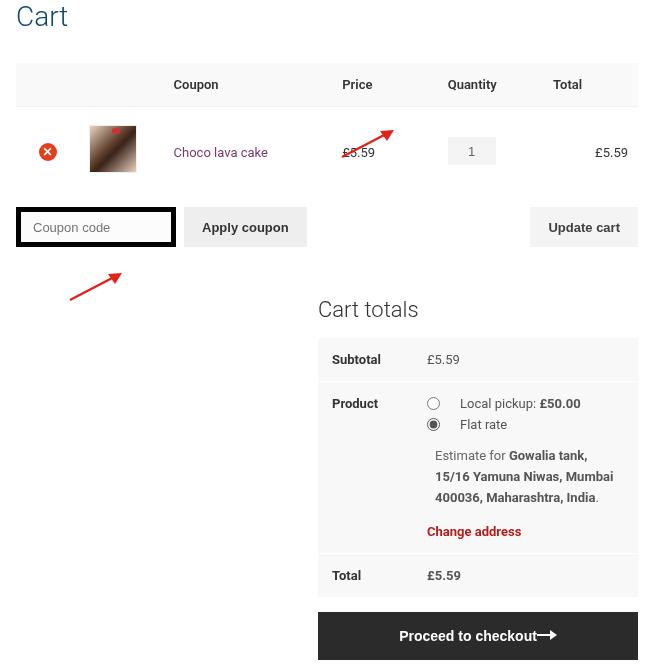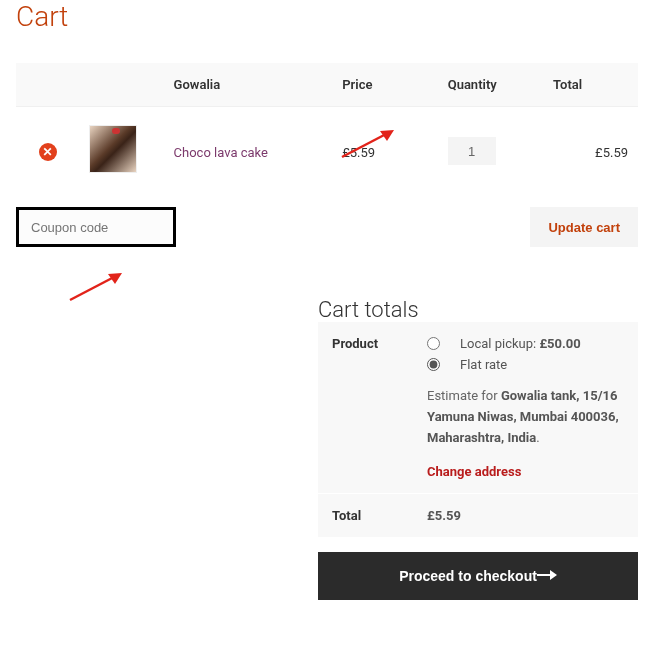--- a/index.html
+++ b/index.html
@@ -1,65 +1,65 @@
 <!DOCTYPE html>
 <html><head>
 <meta charset="utf-8">
 <style>
   * { box-sizing: border-box; margin: 0; padding: 0; }
   body { font-family: -apple-system, BlinkMacSystemFont, "Segoe UI", Roboto, Arial, sans-serif; background: #fff; color: #333; padding: 0 16px; width: 654px; }
-  h1 { font-size: 28px; font-weight: 300; color: #c2410c; margin-bottom: 30px; }
-  h2 { font-size: 22px; font-weight: 300; color: #333; }
+  h1 { font-size: 28px; font-weight: 300; color: #0c4a6e; margin-bottom: 30px; }
+  h2 { font-size: 22px; font-weight: 300; color: #333; margin-bottom: 16px; }
   table.cart { width: 100%; border-collapse: collapse; }
   .cart thead th { text-align: left; padding: 14px 10px; font-size: 13px; font-weight: 600; color: #333; background: #f9f9f9; }
   .cart td { padding: 18px 10px; vertical-align: middle; border-top: 1px solid #f0f0f0; }
   .col-remove { width: 60px; text-align: center; }
   .col-thumb { width: 80px; }
   .col-product { width: 160px; }
   .col-price { width: 100px; }
   .col-qty { width: 100px; }
   .col-total { width: 90px; text-align: right; }
   .remove-btn { display: inline-flex; align-items: center; justify-content: center; width: 18px; height: 18px; border-radius: 50%; background: #e2401c; color: #fff; font-weight: 700; font-size: 12px; cursor: pointer; text-decoration: none; }
   .thumb { width: 48px; height: 48px; background: linear-gradient(135deg,#e8d3c0 0%,#5a3a28 45%,#3a2318 55%,#e8d3c0 100%); border: 1px solid #eee; display: inline-block; position: relative; }
   .thumb::before { content:""; position:absolute; top:2px; left:22px; width:8px; height:6px; background:#c33; border-radius:3px; }
   .product-link { color: #7c3a6c; text-decoration: none; font-size: 13px; }
   .price, .total-cell { font-size: 13px; color: #333; }
   .qty-input { width: 48px; height: 28px; text-align: center; border: none; background: #f4f4f4; font-size: 13px; color: #666; }
   .actions-row { display: flex; gap: 8px; margin-top: 12px; }
-  .coupon-input { width: 160px; height: 40px; padding: 0 12px; border: 3px solid #000000; background: #fcfcfc; font-size: 13px; color: #888; }
+  .coupon-input { width: 160px; height: 40px; padding: 0 12px; border: 5px solid #000000; background: #fcfcfc; font-size: 13px; color: #888; }
   .btn { height: 40px; padding: 0 18px; border: none; cursor: pointer; font-size: 13px; font-weight: 600; }
   .btn-apply { background: #eeeeee; color: #333; }
-  .btn-update { background: #f4f4f4; color: #c2410c; cursor: not-allowed; margin-left: auto; }
+  .btn-update { background: #f4f4f4; color: #404040; cursor: not-allowed; margin-left: auto; }
   .cart-totals-wrap { width: 320px; margin-left: auto; margin-top: 50px; }
   .totals-table { width: 100%; border-collapse: collapse; background: #f8f8f8; }
   .totals-table th, .totals-table td { padding: 14px 14px; font-size: 13px; text-align: left; vertical-align: top; border-bottom: 1px solid #fff; }
   .totals-table th { font-weight: 700; color: #333; width: 95px; }
   .totals-table td { color: #555; }
   .ship-opt { display: flex; align-items: center; gap: 20px; margin-bottom: 6px; font-size: 13px; }
   .ship-opt input { accent-color: #555; }
-  .estimate { margin-top: 14px; font-size: 13px; line-height: 1.6; color: #666; }
+  .estimate { margin-top: 14px; font-size: 13px; line-height: 1.6; color: #666; margin-left: 8px; }
   .estimate b { font-weight: 700; color: #555; }
   .change-addr { display: inline-block; margin-top: 16px; color: #b91c1c; text-decoration: none; font-size: 13px; font-weight: bold; }
   .checkout-btn { display: flex; align-items: center; justify-content: center; width: 100%; height: 48px; margin-top: 14px; background: #2b2b2b; color: #fff; font-size: 14px; font-weight: 600; border: none; cursor: pointer; }
   .arrow-icon { display: inline-block; }
   .red-arrow { position: absolute; pointer-events: none; }
   .cart-wrap { position: relative; }
 </style>
 </head>
 <body>
 
 <div class="cart-wrap">
 <h1>Cart</h1>
 
 <table class="cart">
   <thead>
     <tr>
       <th class="col-remove"></th>
       <th class="col-thumb"></th>
-      <th class="col-product">Gowalia</th>
+      <th class="col-product">Coupon</th>
       <th class="col-price">Price</th>
       <th class="col-qty">Quantity</th>
       <th class="col-total">Total</th>
     </tr>
   </thead>
   <tbody>
     <tr>
       <td class="col-remove">
         <a class="remove-btn">
           <span>✕</span>
@@ -79,32 +79,37 @@
       </td>
       <td class="col-total">
         <span class="total-cell">£5.59</span>
       </td>
     </tr>
   </tbody>
 </table>
 
 <div class="actions-row">
   <input class="coupon-input" type="text" placeholder="Coupon code" style="">
+  <button class="btn btn-apply">Apply coupon</button>
   <button class="btn btn-update" disabled="">Update cart</button>
 </div>
 
 <svg class="red-arrow" style="left:322px; top:127px;" width="60" height="34">
   <line x1="4" y1="30" x2="50" y2="6" stroke="#e2231a" stroke-width="2.5"></line>
   <polygon points="56,3 42,4 49,14" fill="#e2231a"></polygon>
 </svg>
 
 <div class="cart-totals-wrap">
   <h2>Cart totals</h2>
   <table class="totals-table">
     <tbody>
+          <tr>
+      <th>Subtotal</th>
+      <td>£5.59</td>
+    </tr>
     <tr>
       <th>Product</th>
       <td>
         <label class="ship-opt">
           <input type="radio" name="ship" style="">
           <span><span>Local pickup: </span><b>£50.00</b></span>
         </label>
         <label class="ship-opt">
           <input type="radio" name="ship" checked="" style="">
           <span>Flat rate</span>

